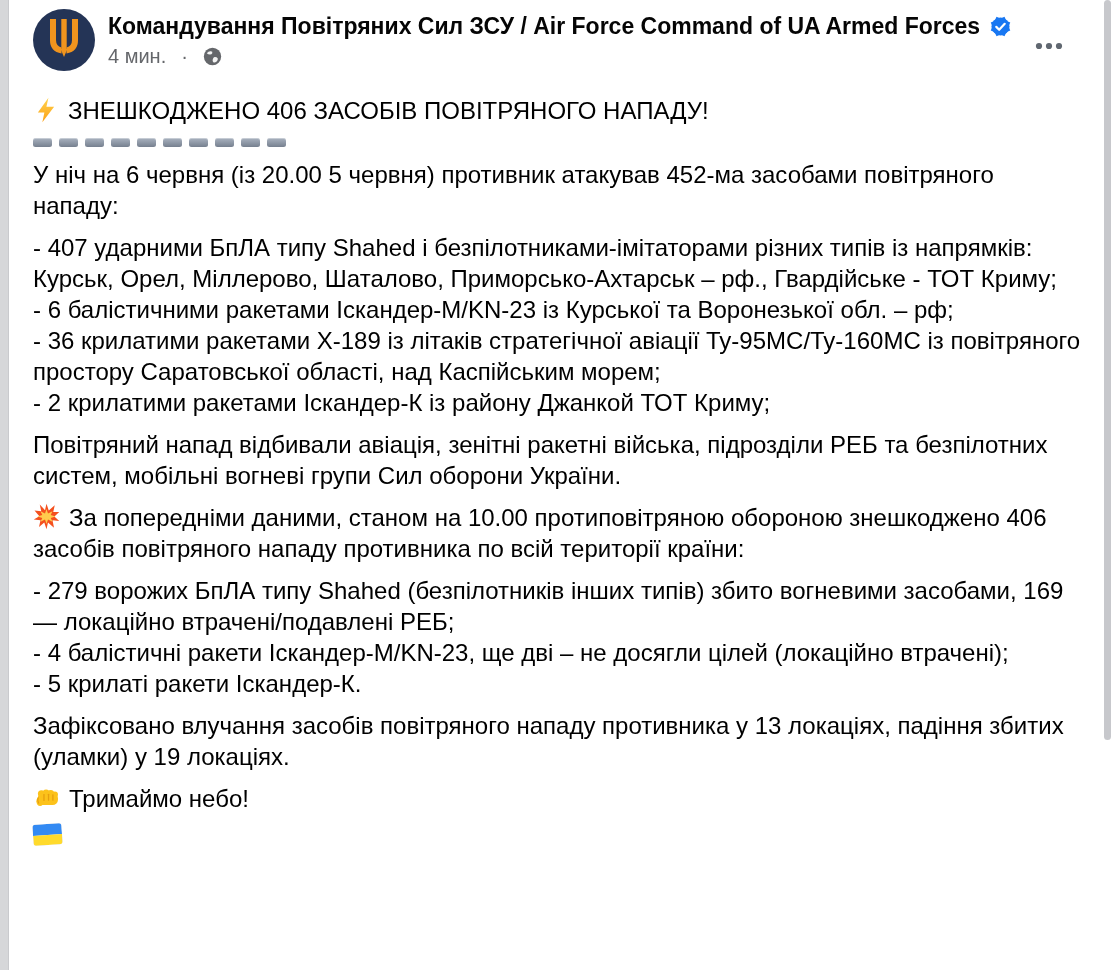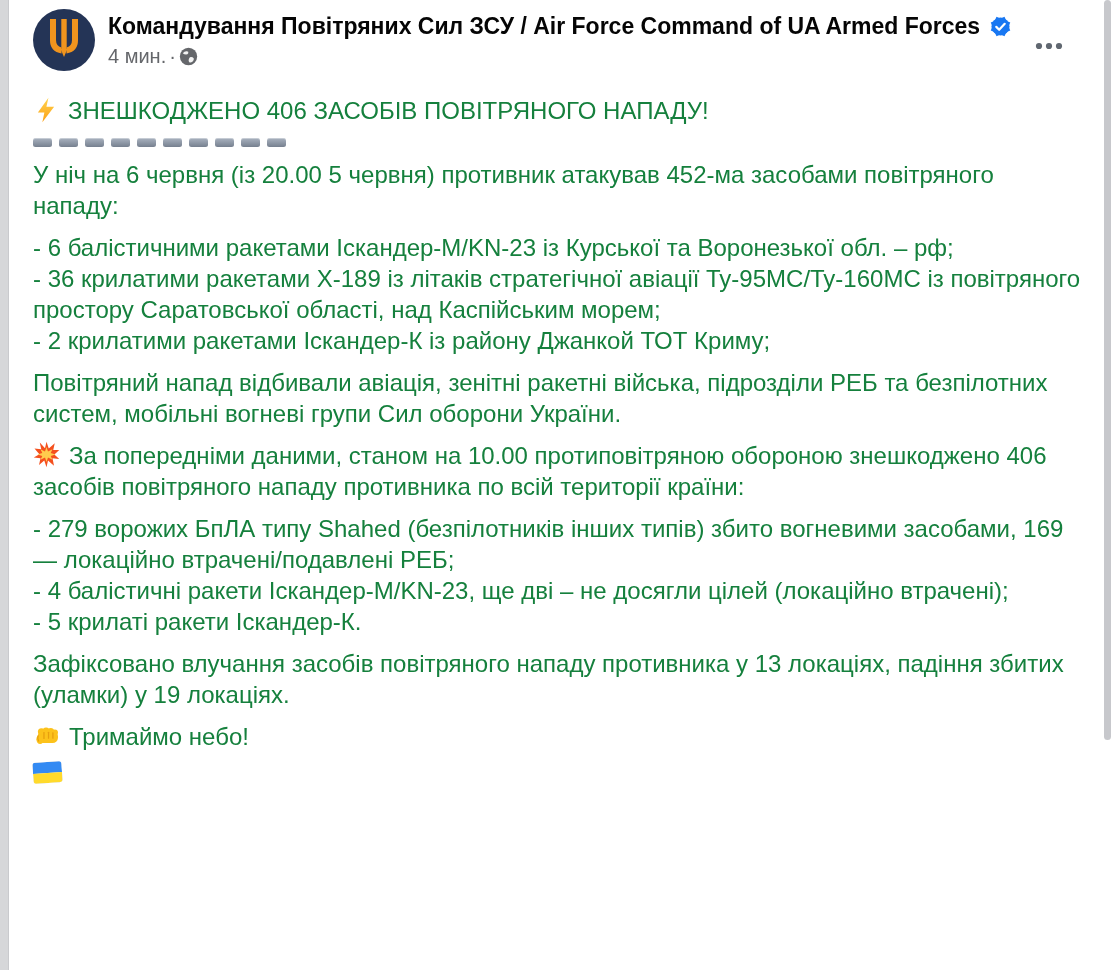--- a/index.html
+++ b/index.html
@@ -14,26 +14,26 @@
   .content{position:absolute;left:9px;top:0;width:1103px;height:737px;background:#fff;box-sizing:border-box;padding:9px 28px 0 24px;}
 
   
   .post-header{display:flex;align-items:flex-start;position:relative;}
   .avatar{width:62px;height:62px;border-radius:50%;background:#243456;flex:0 0 auto;
           display:flex;align-items:center;justify-content:center;cursor:pointer;}
   .header-text{margin-left:13px;padding-top:3px;min-width:0;}
   .page-name-row{display:flex;align-items:center;gap:9px;}
   .page-name{font-weight:bold;font-size:23px;line-height:28px;color:#050505;white-space:nowrap;cursor:pointer;}
   .badge{flex:0 0 auto;display:inline-flex;}
-  .timestamp-row{margin-top:5px;display:flex;align-items:center;gap:3px;color:#65676b;font-size:20px;cursor:pointer;}
+  .timestamp-row{margin-top:5px;display:flex;align-items:center;gap:15px;color:#65676b;font-size:20px;cursor:pointer;}
   .ts-sep{color:#65676b;}
   .menu-btn{position:absolute;right:12px;top:24px;border:none;background:transparent;padding:8px;cursor:pointer;display:flex;}
 
   
-  .post-body{margin-top:24px;font-size:24px;line-height:31px;color:#15803d;}
+  .post-body{margin-top:24px;font-size:24px;line-height:31px;color:#000000;}
   .para{margin:0 0 11px 0;}
   .headline{margin-bottom:12px;}
   .divider{margin-bottom:12px;line-height:20px;display:flex;align-items:center;}
   .dash{display:inline-block;width:19px;height:9px;border-radius:2.5px;margin-right:7px;
         background:linear-gradient(#aab3c0,#76808f);box-shadow:inset 0 1px 0 rgba(255,255,255,.35);}
   .outro{margin:0;}
   .outro + .outro{margin-top:4px;}
   .emoji{display:inline-block;vertical-align:-4px;margin-right:9px;line-height:0;}
   .flag-emoji{display:inline-block;vertical-align:-3px;margin-right:9px;width:29px;height:21px;
               transform:rotate(-4deg);border-radius:3px;overflow:hidden;box-shadow:0 0 0.5px rgba(0,0,0,.25);}
@@ -124,20 +124,21 @@
         <span class="dash"></span>
         <span class="dash"></span>
         <span class="dash"></span>
         <span class="dash"></span>
         <span class="dash"></span>
       </div>
 
     <p class="para">У ніч на 6 червня (із 20.00 5 червня) противник атакував 452-ма засобами повітряного нападу:</p>
 
     <div class="para">
+      <div>- 407 ударними БпЛА типу Shahed і безпілотниками-імітаторами різних типів із напрямків: Курськ, Орел, Міллерово, Шаталово, Приморсько-Ахтарськ – рф., Гвардійське - ТОТ Криму;</div>
       <div>- 6 балістичними ракетами Іскандер-М/KN-23 із Курської та Воронезької обл. – рф;</div>
       <div>- 36 крилатими ракетами Х-189 із літаків стратегічної авіації Ту-95МС/Ту-160МС із повітряного простору Саратовської області, над Каспійським морем;</div>
       <div>- 2 крилатими ракетами Іскандер-К із району Джанкой ТОТ Криму;</div>
     </div>
 
     <p class="para">Повітряний напад відбивали авіація, зенітні ракетні війська, підрозділи РЕБ та безпілотних систем, мобільні вогневі групи Сил оборони України.</p>
 
     <div class="para">
       <span class="emoji">
         <svg width="27" height="27" viewBox="0 0 36 36">

